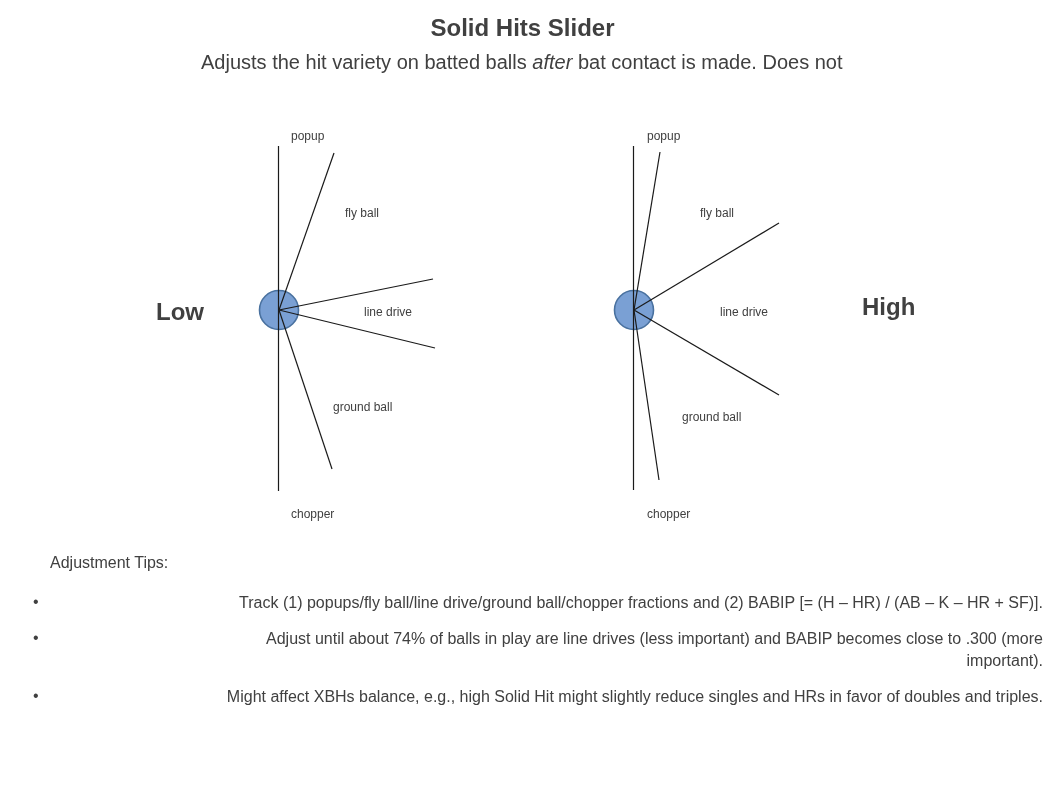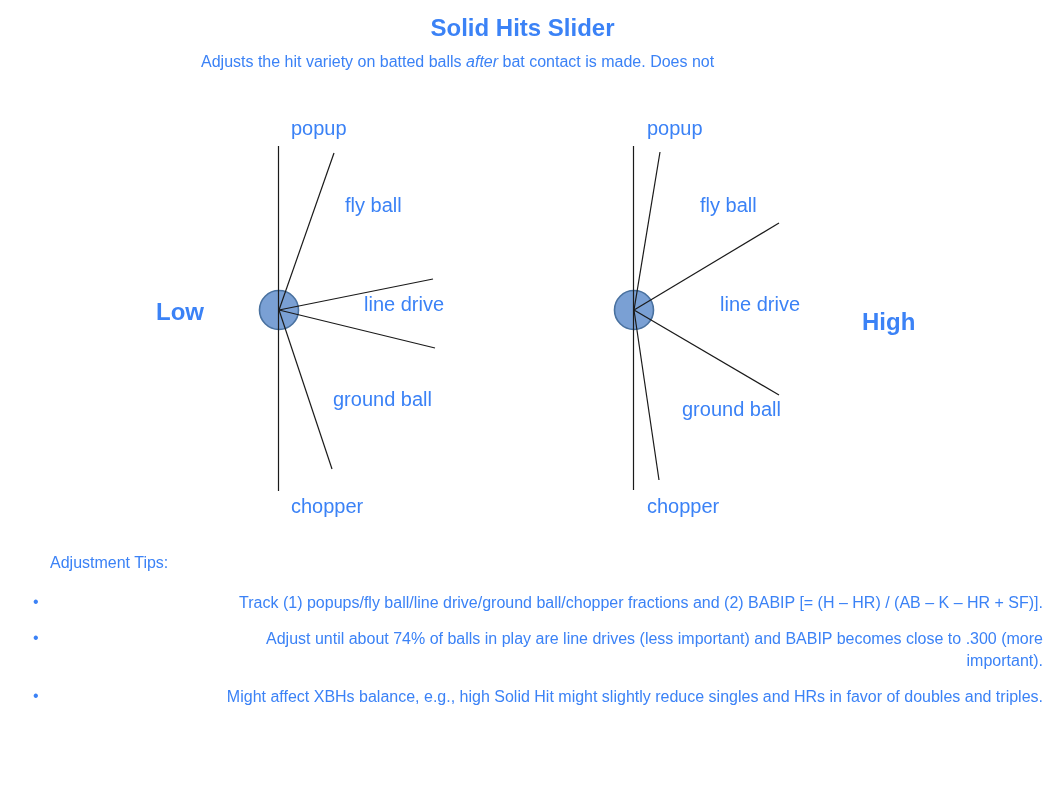--- a/index.html
+++ b/index.html
@@ -1,78 +1,79 @@
 <!DOCTYPE html>
 <html style="--color-marker-fill: #7AA0D4; --color-marker-stroke: #49719F; --color-line: #1a1a1a; --color-text: #000000; --color-background: #ffffff;"><head>
 <meta charset="utf-8">
 <style>
   html, body { margin: 0; padding: 0; background: #ffffff; }
   .slide {
     position: relative;
     width: 1058px;
     height: 794px;
     background: #ffffff;
-    color: #3b82f6;
+    color: #404040;
     font-family: "Liberation Sans", sans-serif;
     overflow: hidden;
   }
   .title {
     position: absolute;
     left: 0; top: 14px;
     width: 1045px;
     margin: 0;
     text-align: center;
     font-size: 24px;
     font-weight: bold;
     line-height: 28px;
   }
   .desc {
     position: absolute;
     left: 201px; top: 51px;
     margin: 0;
-    font-size: 16px;
+    font-size: 20px;
     line-height: 22px;
   }
   .desc-line { display: block; white-space: nowrap; }
   .desc em { font-style: italic; }
 
   .fan-svg { position: absolute; left: 0; top: 0; pointer-events: none; }
   .dline { stroke: var(--color-line, #1a1a1a); stroke-width: 1.2; fill: none; }
   .marker {
     fill: var(--color-marker-fill, #7AA0D4);
     stroke: var(--color-marker-stroke, #49719F);
     stroke-width: 1.6;
   }
 
   .dlabel {
     position: absolute;
-    font-size: 20px;
+    font-size: 12px;
     line-height: 16px;
     white-space: nowrap;
+    margin-top: 8px;
   }
   .pos-low-popup   { left: 291px; top: 120px; }
   .pos-low-fly     { left: 345px; top: 197px; }
   .pos-low-line    { left: 364px; top: 296px; }
   .pos-low-ground  { left: 333px; top: 391px; }
   .pos-low-chop    { left: 291px; top: 498px; }
   .pos-high-popup  { left: 647px; top: 120px; }
   .pos-high-fly    { left: 700px; top: 197px; }
   .pos-high-line   { left: 720px; top: 296px; }
   .pos-high-ground { left: 682px; top: 401px; }
   .pos-high-chop   { left: 647px; top: 498px; }
 
   .side-label {
     position: absolute;
     font-size: 24px;
     font-weight: bold;
     line-height: 26px;
     white-space: nowrap;
   }
   .pos-low-side  { left: 156px; top: 299px; text-align: right; }
-  .pos-high-side { left: 862px; top: 309px; }
+  .pos-high-side { left: 862px; top: 294px; }
 
   .tips-heading {
     position: absolute;
     left: 50px; top: 553px;
     font-size: 16px;
     font-weight: normal;
     line-height: 20px;
   }
   .bullets {
     position: absolute;

